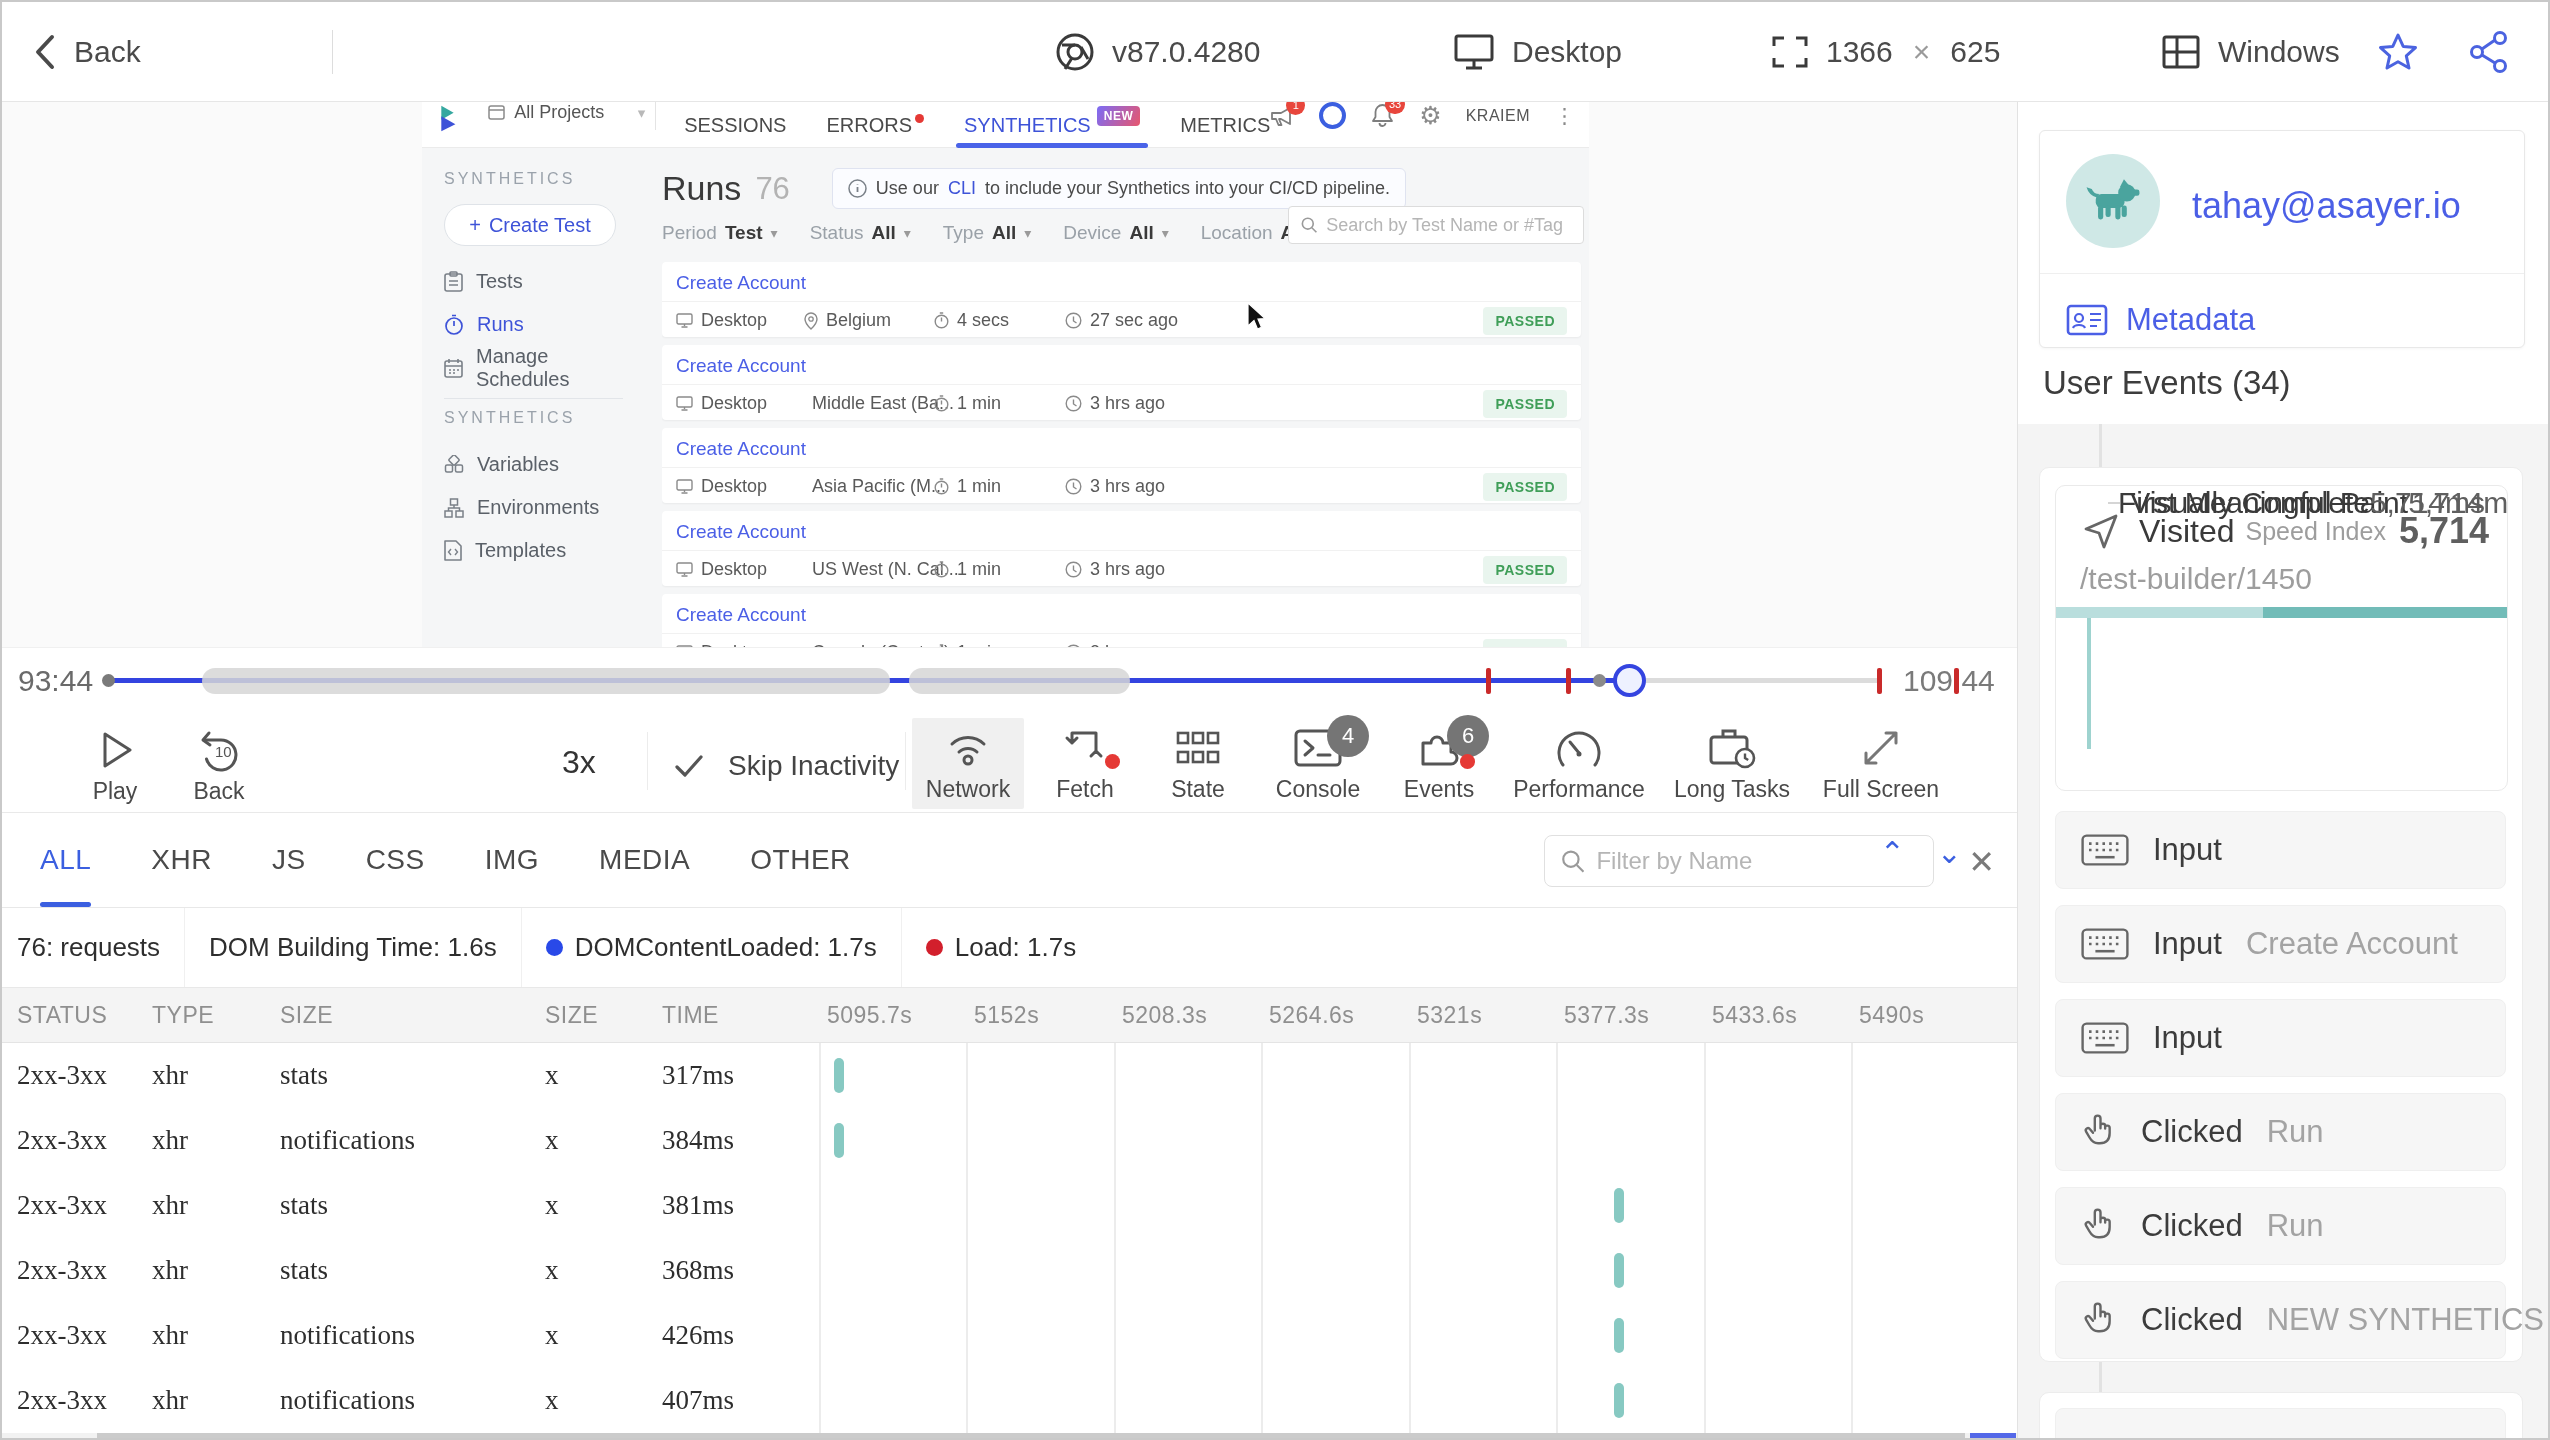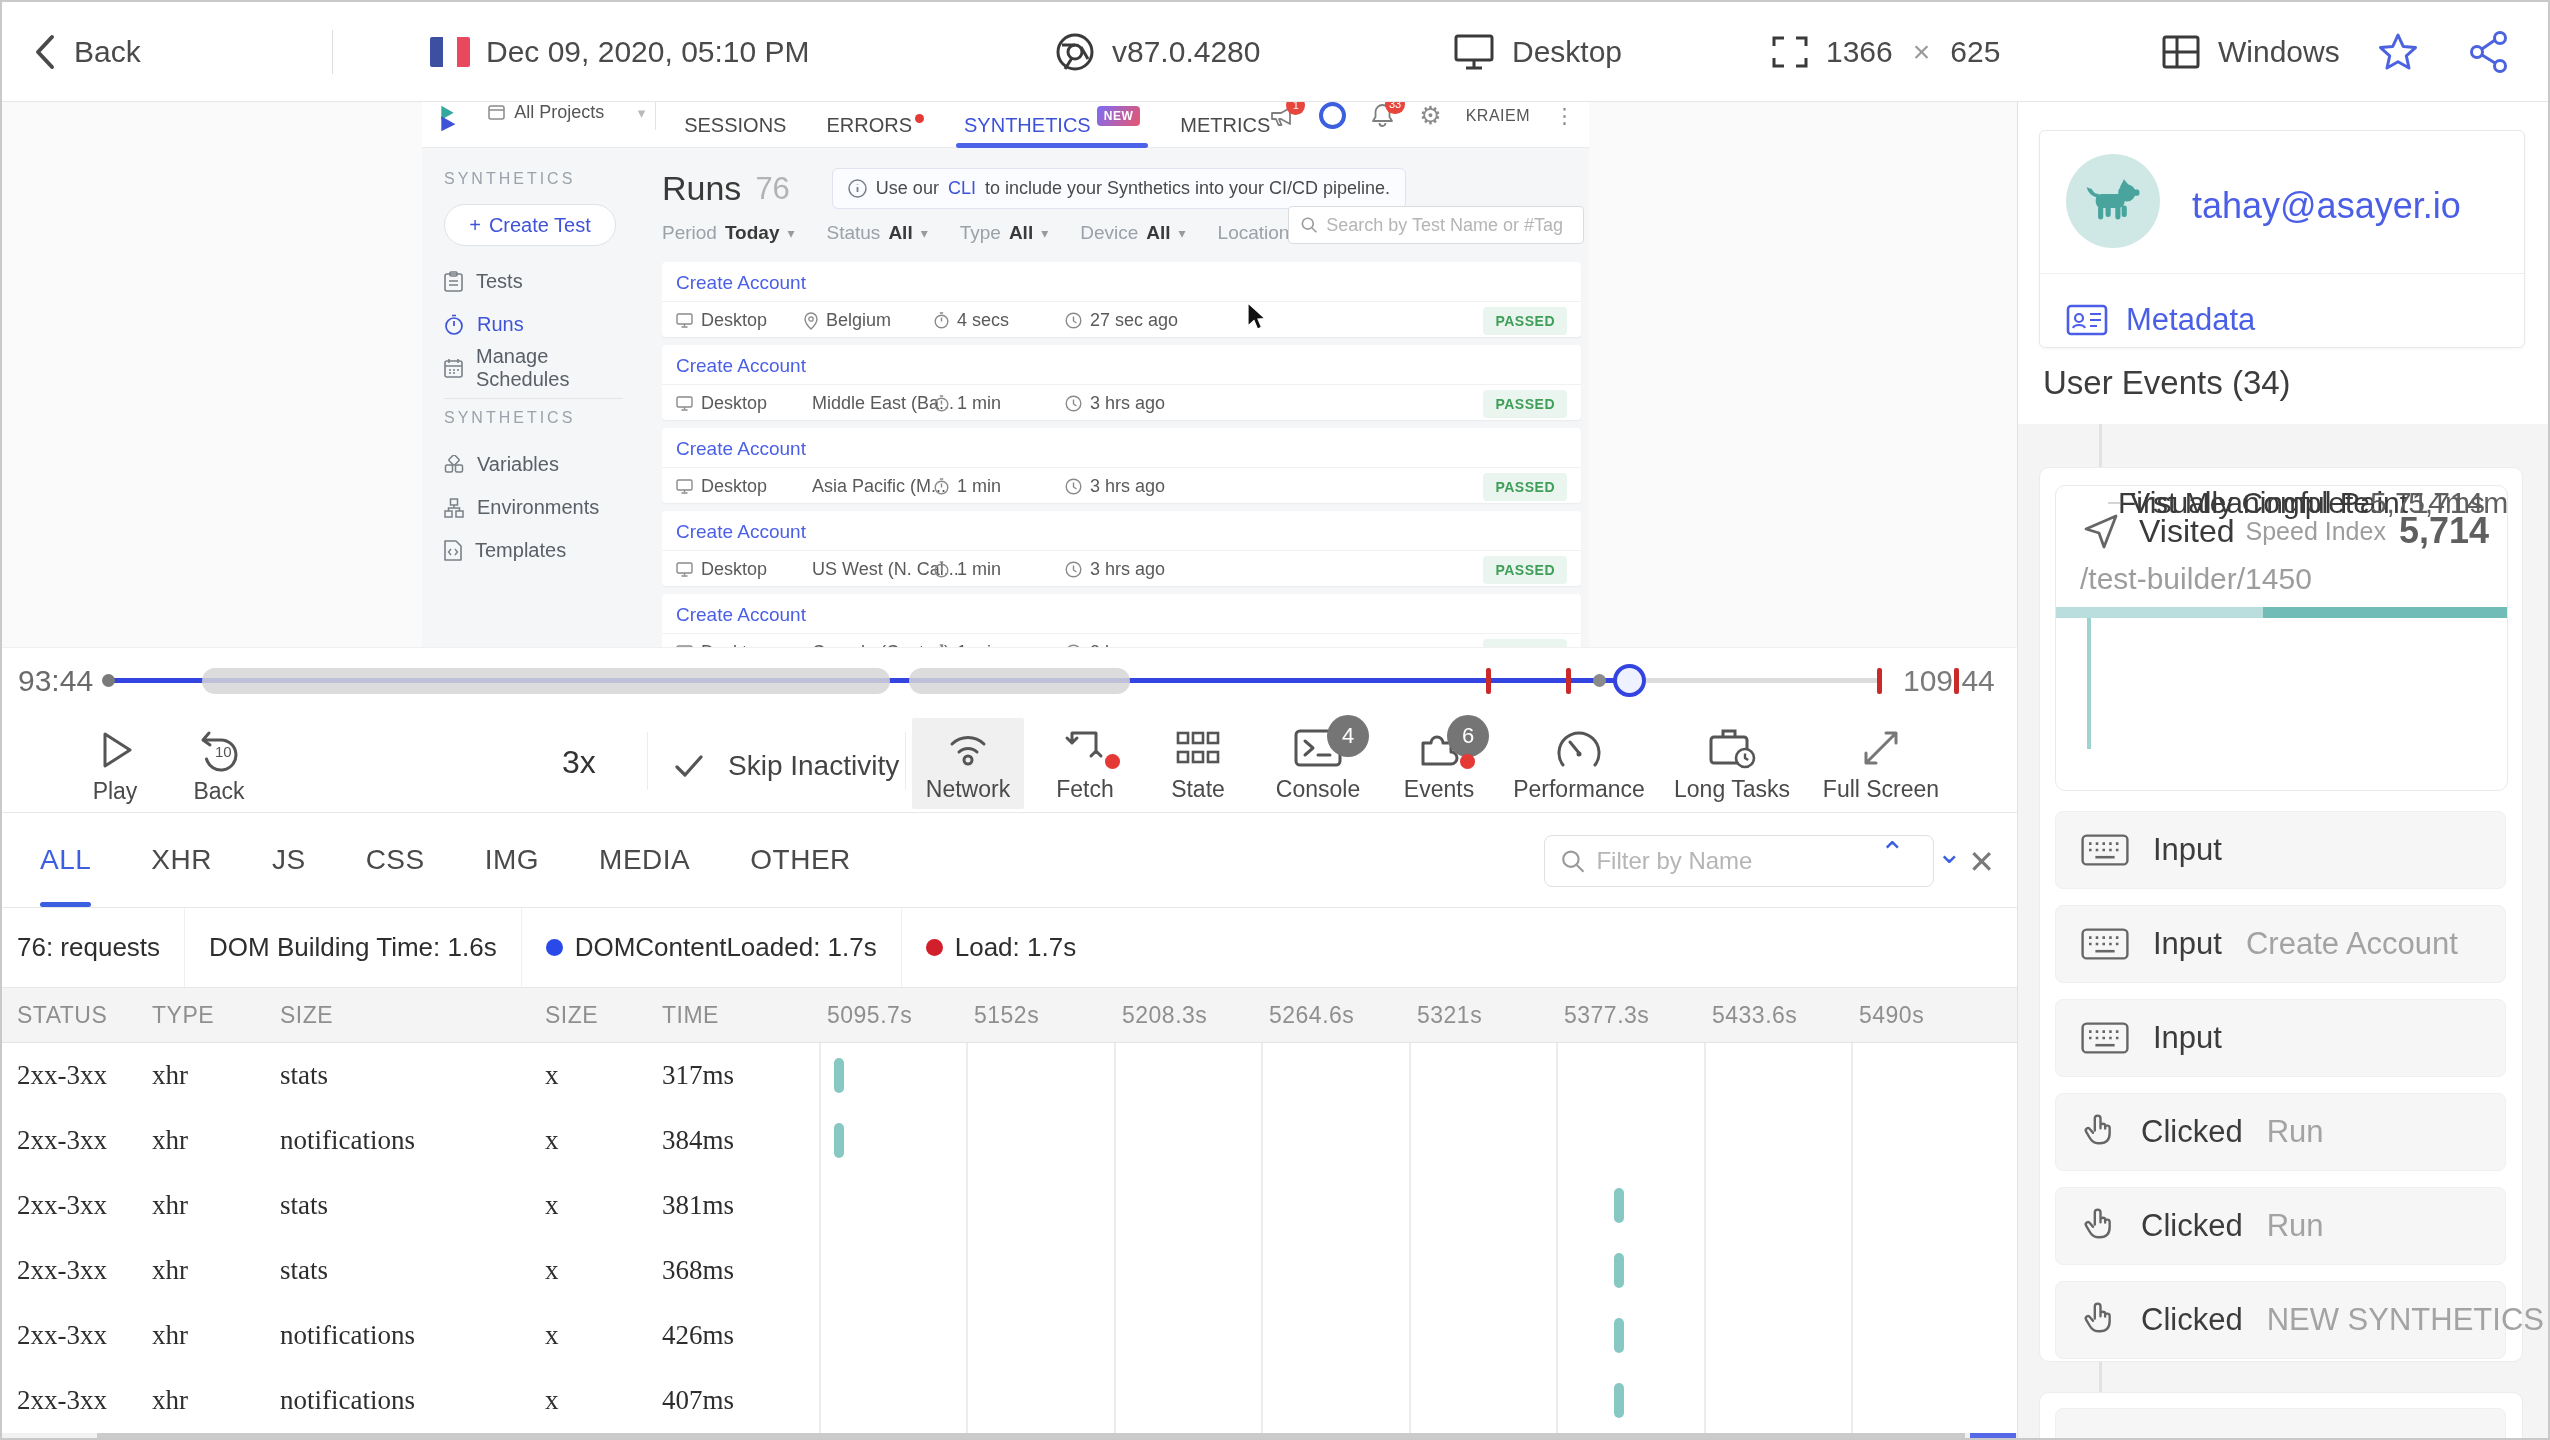--- a/index.html
+++ b/index.html
@@ -180,28 +180,20 @@
 <div class="screen">
 
   <header class="topbar">
     <div class="tb-item tb-back">
       <svg width="26" height="40" viewBox="0 0 26 40">
           <path d="M20 5 L6 20 L20 35" fill="none" stroke="#4a4a4a" stroke-width="4" stroke-linecap="round" stroke-linejoin="round"></path>
         </svg>
       <span>Back</span>
     </div>
     <div class="tb-div"></div>
-    <div class="tb-item tb-date">
-      <span class="flag">
-          <div style="background:#3d4fa1"></div>
-          <div style="background:#fff"></div>
-          <div style="background:#e8495f"></div>
-        </span>
-      <span>Dec 09, 2020, 05:10 PM</span>
-    </div>
     <div class="tb-item tb-browser">
       <svg width="42" height="42" viewBox="0 0 42 42">
           <circle cx="21" cy="21" r="17" fill="none" stroke="#3a3a3a" stroke-width="3"></circle>
           <circle cx="21" cy="21" r="7" fill="none" stroke="#3a3a3a" stroke-width="3"></circle>
           <path d="M8 14 h13 M27 16 l7 12 M18 27 l-7 11" fill="none" stroke="#3a3a3a" stroke-width="3"></path>
         </svg>
       <span>v87.0.4280</span>
     </div>
     <div class="tb-item tb-device">
       <svg width="44" height="40" viewBox="0 0 44 40">
@@ -361,21 +353,21 @@
                 </svg>
               <span>Use our</span>
               <span class="cli">CLI</span>
               <span>to include your Synthetics into your CI/CD pipeline.</span>
             </div>
           </div>
           <div class="filters">
 
               <div class="filter">
                 <span>Period</span>
-                <b>Today</b>
+                <b>Test</b>
                 <span class="chev">▾</span>
               </div>
 
               <div class="filter">
                 <span>Status</span>
                 <b>All</b>
                 <span class="chev">▾</span>
               </div>
 
               <div class="filter">

